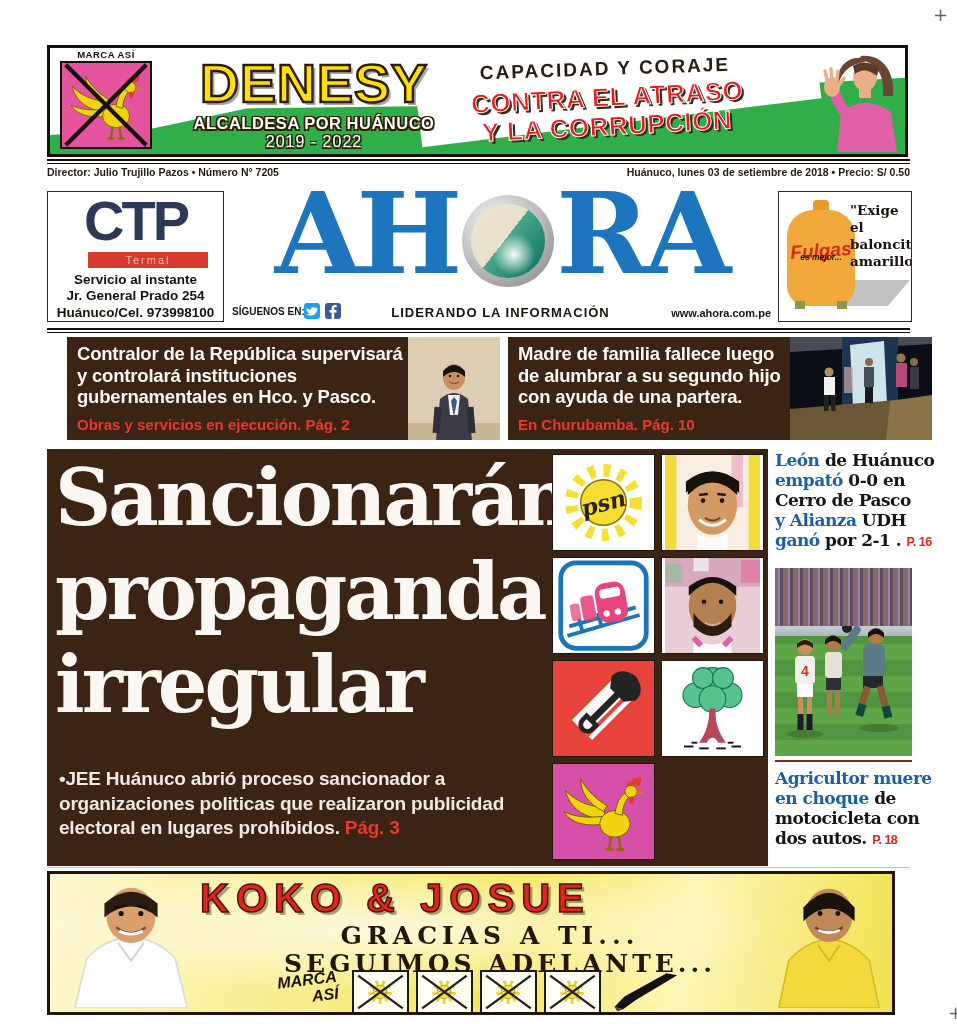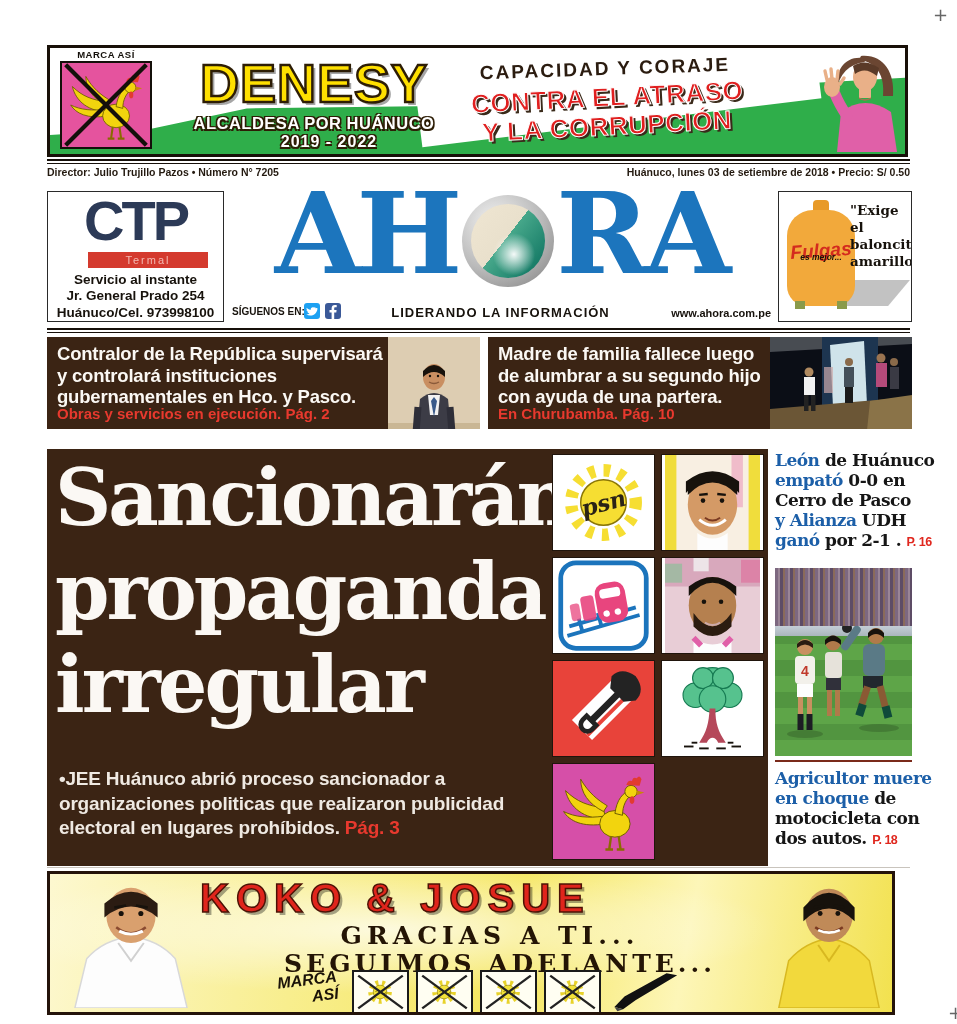--- a/index.html
+++ b/index.html
@@ -14,21 +14,21 @@
   .top-ad{left:47px;top:45px;width:855px;height:106px;border:3px solid #181008;background:#fff;overflow:hidden;}
   .ad-green{position:absolute;inset:0;background:#2FAE4A;
     clip-path:polygon(0 82%,12% 76%,23% 57%,43% 55%,52% 50%,60% 46%,100% 28%,100% 100%,0 100%);}
   .ad-whiteband{position:absolute;left:43%;top:26%;width:47%;height:44%;background:#fff;transform:rotate(-7deg);}
   .marca-asi{left:10px;top:1px;width:92px;text-align:center;font-size:9.5px;font-weight:900;letter-spacing:.5px;color:#14100a;}
   .rooster-box{left:10px;top:13px;width:92px;height:88px;background:#E5539E;border:2.5px solid #14100a;box-sizing:border-box;}
   .denesy{left:105px;top:4px;width:318px;text-align:center;font-size:54px;font-weight:900;color:#FFE000;letter-spacing:1px;
     -webkit-text-stroke:2.5px #2d1d05;text-shadow:3px 3px 0 rgba(0,0,0,.35);}
   .alcaldesa{left:105px;top:66px;width:318px;text-align:center;font-size:16.5px;font-weight:900;color:#fff;letter-spacing:.5px;
     text-shadow:-1.5px -1.5px 0 #2d1d05,1.5px -1.5px 0 #2d1d05,-1.5px 1.5px 0 #2d1d05,1.5px 1.5px 0 #2d1d05;}
-  .period{left:120px;top:85px;width:318px;text-align:center;font-size:16px;font-weight:700;color:#fff;letter-spacing:1px;
+  .period{left:105px;top:85px;width:318px;text-align:center;font-size:16px;font-weight:400;color:#fff;letter-spacing:1px;
     text-shadow:-1.5px -1.5px 0 #2d1d05,1.5px -1.5px 0 #2d1d05,-1.5px 1.5px 0 #2d1d05,1.5px 1.5px 0 #2d1d05;}
   .cap-coraje{left:400px;top:10px;width:310px;text-align:center;font-size:19px;font-weight:900;color:#2b1c10;letter-spacing:2px;transform:rotate(-2deg);}
   .contra{width:330px;text-align:center;font-weight:900;color:#E01F1F;font-size:26px;letter-spacing:.5px;transform:rotate(-3deg);
     -webkit-text-stroke:1px #ffffff;text-shadow:2.5px 2.5px 0 #3a2a1a;}
   .contra1{left:392px;top:34px;}
   .contra2{left:392px;top:63px;}
   .ad-woman{right:2px;top:2px;width:100px;height:102px;}
 
   
   .rule{left:47px;width:863px;height:2px;border-top:2px solid #17100a;border-bottom:1px solid #17100a;}
@@ -65,21 +65,21 @@
   .fulgas-box{left:778px;top:191px;width:134px;height:131px;border:1.5px solid #2a2a2a;box-sizing:border-box;background:#fff;overflow:hidden;}
   .cyl-shadow{position:absolute;left:34px;top:88px;width:86px;height:26px;background:#9a9a9a;transform:skewX(-40deg);opacity:.6;}
   .cylinder{position:absolute;left:8px;top:18px;width:68px;height:96px;background:#F2A93B;border-radius:26px 26px 20px 20px;}
   .cyl-top{position:absolute;left:34px;top:8px;width:16px;height:12px;background:#E89A28;border-radius:4px 4px 0 0;}
   .cyl-foot{position:absolute;bottom:-3px;width:10px;height:8px;background:#8a9a4a;}
   .fulgas-brand{position:absolute;left:2px;top:30px;width:64px;text-align:center;font-size:19px;font-weight:900;font-style:italic;color:#D42B1E;transform:rotate(-4deg);}
   .fulgas-sub{position:absolute;left:6px;top:42px;width:56px;text-align:center;font-size:8.5px;font-style:italic;font-weight:700;color:#17120c;}
   .fulgas-quote{position:absolute;right:5px;top:10px;width:56px;font-family:"DejaVu Serif",serif;font-weight:bold;font-size:13.5px;line-height:1.25;color:#17120c;}
 
   
-  .strip{top:337px;height:92px;background:#3B2414;color:#FBF8F4;box-sizing:border-box;overflow:hidden;}
+  .strip{top:337px;height:103px;background:#3B2414;color:#FBF8F4;box-sizing:border-box;overflow:hidden;margin-left:20px;}
   .strip-left{left:47px;width:433px;}
   .strip-right{left:488px;width:424px;}
   .strip-h{position:absolute;left:10px;top:6px;font-size:18.5px;font-weight:800;line-height:1.17;letter-spacing:-.2px;}
   .strip-k{position:absolute;left:10px;bottom:7px;font-size:15px;font-weight:800;color:#E8392E;}
   .strip-photo{position:absolute;right:0;top:0;bottom:0;}
 
   
   .main-box{left:47px;top:449px;width:721px;height:417px;background:#3B2414;overflow:hidden;}
   .headline{position:absolute;left:8px;top:2px;width:505px;
     font-family:"DejaVu Serif",serif;font-weight:bold;font-size:78px;line-height:1.2;letter-spacing:-3px;color:#FBF8F4;}

